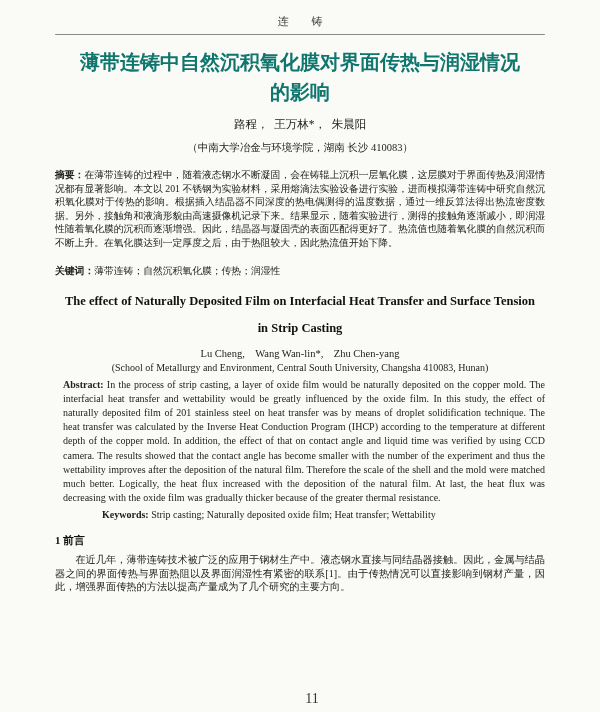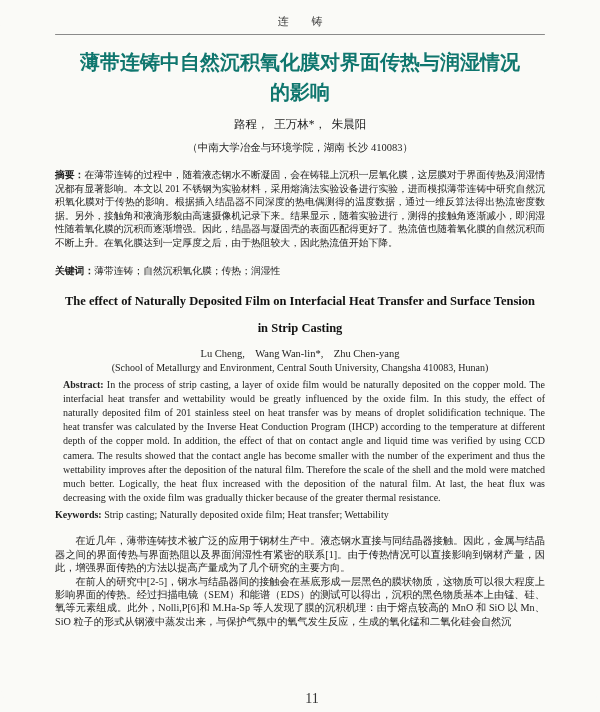--- a/index.html
+++ b/index.html
@@ -88,20 +88,21 @@
     text-align: justify;
     color: #222;
     margin-left: 8px;
   }
   .en-keywords {
     font-size: 10px;
     line-height: 15px;
     margin-top: 2px;
     margin-bottom: 12px;
     text-align: justify;
+    margin-left: 47px;
   }
   .section-heading {
     font-size: 10.8px;
     font-weight: bold;
     margin-bottom: 5px;
     color: #111;
   }
   .body-paragraph {
     font-size: 10.2px;
     line-height: 13.4px;
@@ -140,20 +141,20 @@
   <h2 class="en-title">The effect of Naturally Deposited Film on Interfacial Heat Transfer and Surface Tension in Strip Casting</h2>
 
   <div class="en-authors">Lu Cheng,    Wang Wan-lin*,    Zhu Chen-yang</div>
 
   <div class="en-affiliation">(School of Metallurgy and Environment, Central South University, Changsha 410083, Hunan)</div>
 
   <p class="en-abstract"><span class="bold-label">Abstract:</span> <span>In the process of strip casting, a layer of oxide film would be naturally deposited on the copper mold. The interfacial heat transfer and wettability would be greatly influenced by the oxide film. In this study, the effect of naturally deposited film of 201 stainless steel on heat transfer was by means of droplet solidification technique. The heat transfer was calculated by the Inverse Heat Conduction Program (IHCP) according to the temperature at different depth of the copper mold. In addition, the effect of that on contact angle and liquid time was verified by using CCD camera. The results showed that the contact angle has become smaller with the number of the experiment and thus the wettability improves after the deposition of the natural film. Therefore the scale of the shell and the mold were matched much better. Logically, the heat flux increased with the deposition of the natural film. At last, the heat flux was decreasing with the oxide film was gradually thicker because of the greater thermal resistance.</span></p>
 
   <p class="en-keywords"><span class="bold-label">Keywords:</span> <span>Strip casting; Naturally deposited oxide film; Heat transfer; Wettability</span></p>
 
+  <h3 class="section-heading">1 前言</h3>
 
   <p class="body-paragraph">在近几年，薄带连铸技术被广泛的应用于钢材生产中。液态钢水直接与同结晶器接触。因此，金属与结晶器之间的界面传热与界面热阻以及界面润湿性有紧密的联系[1]。由于传热情况可以直接影响到钢材产量，因此，增强界面传热的方法以提高产量成为了几个研究的主要方向。</p>
 
-  <p class="body-paragraph">在前人的研究中[2-5]，钢水与结晶器间的接触会在基底形成一层黑色的膜状物质，这物质可以很大程度上影响界面的传热。经过扫描电镜（SEM）和能谱（EDS）的测试可以得出，沉积的黑色物质基本上由锰、硅、氧等元素组成。此外，Nolli,P[6]和 M.Ha-Sp 等人发现了膜的沉积机理：由于熔点较高的 MnO 和 SiO 以 Mn、SiO 粒子的形式从钢液中蒸发出来，与保护气氛中的氧气发生反应，生成的氧化锰和二氧化硅会自然沉</p>
 
   <div class="page-number">11</div>
 
 </div>
 
 </body></html>

